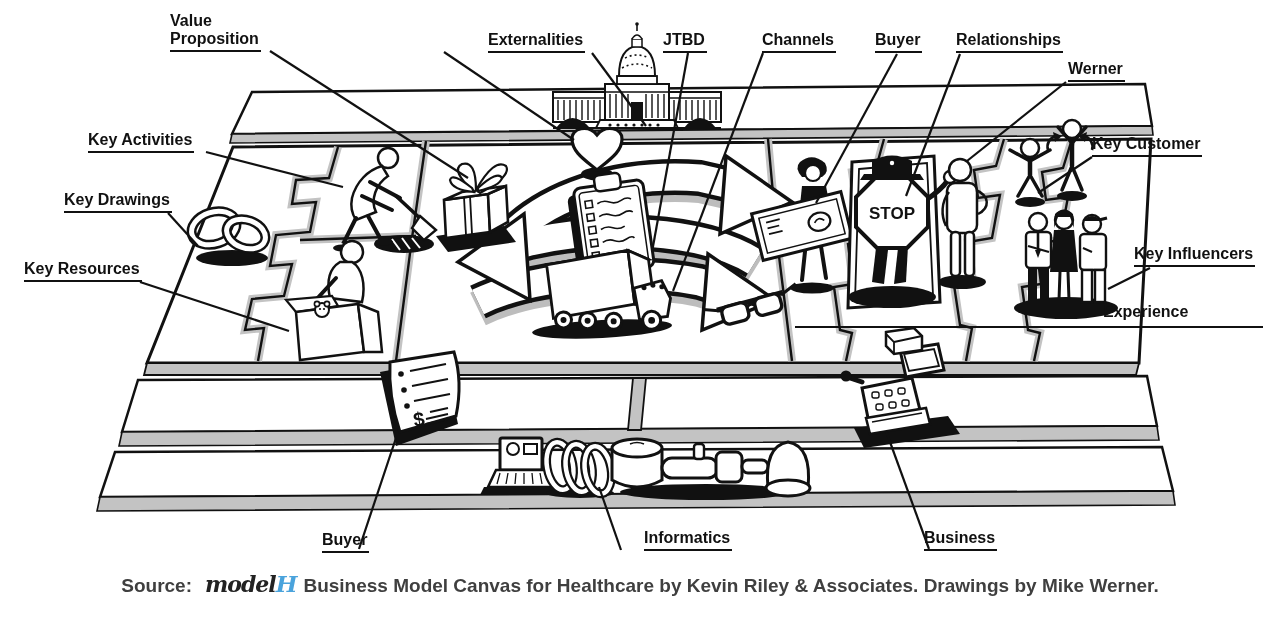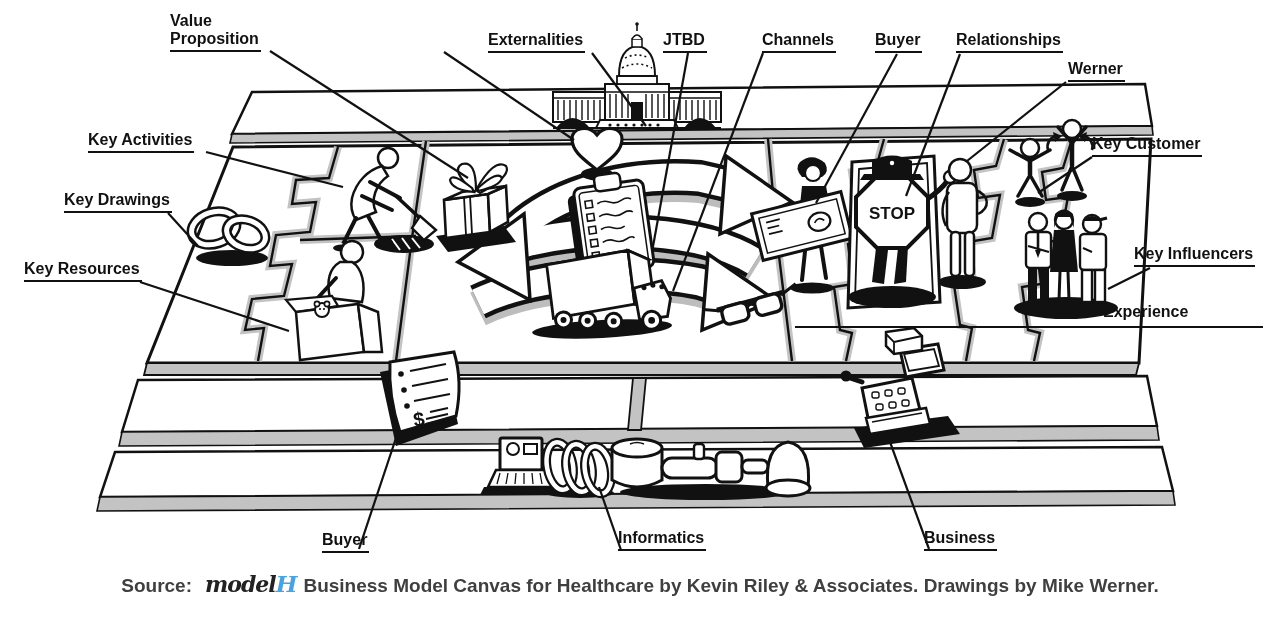--- a/index.html
+++ b/index.html
@@ -410,20 +410,20 @@
 <div class="lbl" style="left:875px;top:31px">Buyer</div>
 <div class="lbl" style="left:956px;top:31px">Relationships</div>
 <div class="lbl" style="left:1068px;top:60px">Werner</div>
 <div class="lbl" style="left:1092px;top:135px">Key Customer</div>
 <div class="lbl" style="left:1134px;top:245px">Key Influencers</div>
 <div class="lbl nounder" style="left:1103px;top:303px">Experience</div>
 <div class="lbl" style="left:88px;top:131px">Key Activities</div>
 <div class="lbl" style="left:64px;top:191px">Key Drawings</div>
 <div class="lbl" style="left:24px;top:260px">Key Resources</div>
 <div class="lbl" style="left:322px;top:531px">Buyer</div>
-<div class="lbl" style="left:618px;top:529px">Informatics</div>
+<div class="lbl" style="left:644px;top:529px">Informatics</div>
 <div class="lbl" style="left:924px;top:529px">Business</div>
 
 <div id="caption">
   <span>Source:</span><span class="logo-model">model</span><span class="logo-h">H</span><span>Business Model Canvas for Healthcare by Kevin Riley &amp; Associates. Drawings by Mike Werner.</span>
 </div>
 
 </div>
 
 </body></html>

